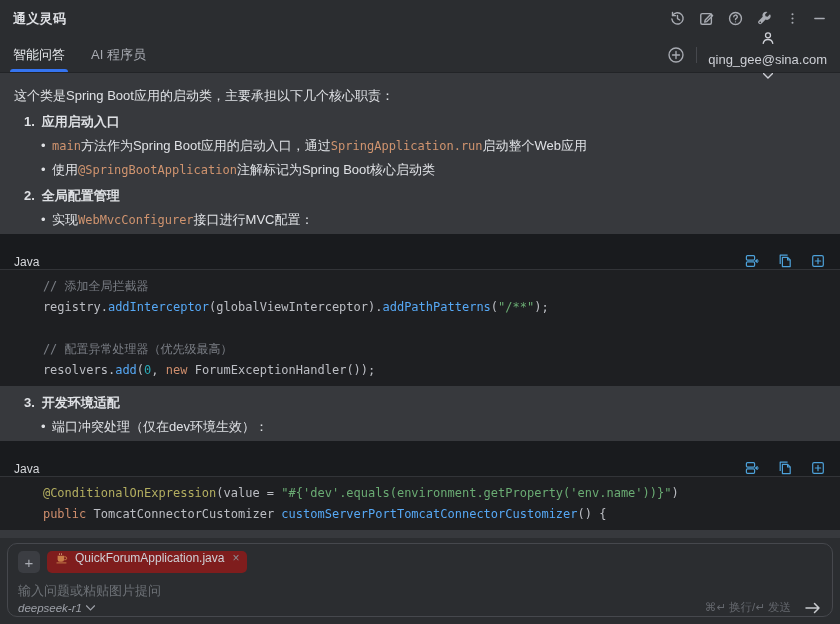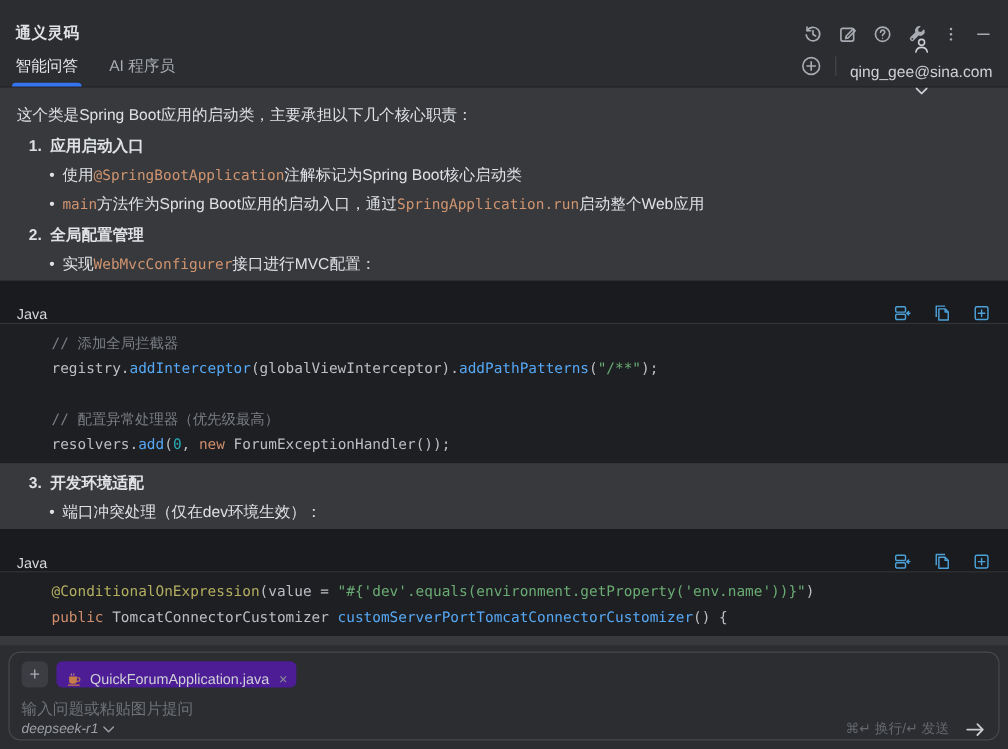--- a/index.html
+++ b/index.html
@@ -3,21 +3,21 @@
 <meta charset="utf-8">
 <style>
   * { margin:0; padding:0; box-sizing:border-box; }
   html,body { width:840px; height:624px; overflow:hidden; }
   body {
     background:var(--panel_bg,#2B2D30);
     font-family:"Liberation Sans","DejaVu Sans",sans-serif;
     color:#DFE1E5;
   }
   
-  .titlebar { height:37px; display:flex; align-items:flex-end; padding:0 13px; background:var(--panel_bg,#2B2D30); }
+  .titlebar { height:37px; display:flex; align-items:center; padding:0 13px; background:var(--panel_bg,#2B2D30); }
   .app-title { font-size:13px; font-weight:700; letter-spacing:.3px; }
   .tb-icons { margin-left:auto; display:flex; align-items:center; gap:12px; color:#A8ABB2; }
   .ic { display:inline-flex; align-items:center; justify-content:center; cursor:pointer; }
   .ic svg { display:block; }
   
   .tabbar { height:36px; display:flex; align-items:stretch; padding:0 13px; background:var(--panel_bg,#2B2D30); border-bottom:1px solid #222427;text-align:center; }
   .tab { display:flex; align-items:center; margin-right:26px; font-size:13px; color:#A8ABB2; position:relative; cursor:pointer; }
   .tab.active { color:#E8EAED; }
   .tab.active::after { content:""; position:absolute; left:-3px; right:-3px; bottom:0; height:3px; border-radius:3px 3px 0 0; background:var(--accent,#3574F0); }
   .tab-right { margin-left:auto; display:flex; align-items:center; gap:11px; color:#A8ABB2; }
@@ -42,21 +42,21 @@
   .tk-m   { color:var(--method_blue,#56A8F5); }
   .tk-s   { color:var(--string_green,#6AAB73); }
   .tk-k   { color:var(--keyword_orange,#CF8E6D); }
   .tk-n   { color:var(--number_teal,#2AACB8); }
   .tk-a   { color:var(--annotation_yellow,#B3AE60); }
   
   .composer { height:86px; padding:5px 7px 7px; background:var(--panel_bg,#2B2D30); }
   .composer-box { height:100%; border:1px solid #46484D; border-radius:10px; background:var(--panel_bg,#2B2D30); padding:7px 10px 8px; display:flex; flex-direction:column; }
   .chips { display:flex; align-items:center; gap:7px; }
   .add-ctx { width:22px; height:22px; border-radius:5px; background:#3B3D42; color:#A8ABB2; display:flex; align-items:center; justify-content:center; font-size:15px; line-height:1; cursor:pointer; }
-  .chip { display:flex; align-items:flex-end; gap:6px; background:#4c1d95; border-radius:5px; padding:0 8px; height:22px; font-size:12px; color:#CED0D6; cursor:pointer; }
+  .chip { display:flex; align-items:flex-start; gap:6px; background:#7f1d1d; border-radius:5px; padding:0 8px; height:22px; font-size:12px; color:#CED0D6; cursor:pointer; }
   .chip .x { color:#8C8F94; font-size:12px; margin-left:2px; cursor:pointer; }
   .input-line { margin-top:9px; flex:1; font-size:13px; color:#6E7277; cursor:text; }
   .composer-footer { display:flex; align-items:center; font-size:11.5px; color:#9DA0A8; }
   .model { display:flex; align-items:center; gap:4px; cursor:pointer;font-style:italic; }
   .hint { margin-left:auto; color:#64676D; }
   .send { margin-left:13px; color:#C9CBCF; cursor:pointer; }
 </style>
 </head>
 <body>
 
@@ -133,22 +133,22 @@
             <path d="M0.5 0.5 L5 5 L9.5 0.5" fill="none" stroke="currentColor" stroke-width="1.4" stroke-linecap="round"></path>
           </svg>
       </span>
     </div>
   </div>
 </div>
 
 <div class="chat">
     <div class="msg-p"><span>这个类是Spring Boot应用的启动类，主要承担以下几个核心职责：</span></div>
     <div class="msg-num"><span class="n">1.</span><span>应用启动入口</span></div>
+    <div class="msg-bullet"><span class="inline-code">main</span><span>方法作为Spring Boot应用的启动入口，通过</span><span class="inline-code">SpringApplication.run</span><span>启动整个Web应用</span></div>
     <div class="msg-bullet"><span>使用</span><span class="inline-code">@SpringBootApplication</span><span>注解标记为Spring Boot核心启动类</span></div>
-    <div class="msg-bullet"><span class="inline-code">main</span><span>方法作为Spring Boot应用的启动入口，通过</span><span class="inline-code">SpringApplication.run</span><span>启动整个Web应用</span></div>
     <div class="msg-num"><span class="n">2.</span><span>全局配置管理</span></div>
     <div class="msg-bullet"><span>实现</span><span class="inline-code">WebMvcConfigurer</span><span>接口进行MVC配置：</span></div>
     <section class="codeblock">
       <div class="cb-header">
         <span class="cb-lang">Java</span>
         <div class="cb-actions">
           <span class="ic">
             <svg viewBox="0 0 16 16" width="16" height="16" fill="none" stroke="currentColor" stroke-width="1.2" stroke-linecap="round" stroke-linejoin="round">
               <rect x="2.4" y="2.7" width="8.2" height="4.4" rx="1"></rect>
               <rect x="2.4" y="8.9" width="8.2" height="4.4" rx="1"></rect>

